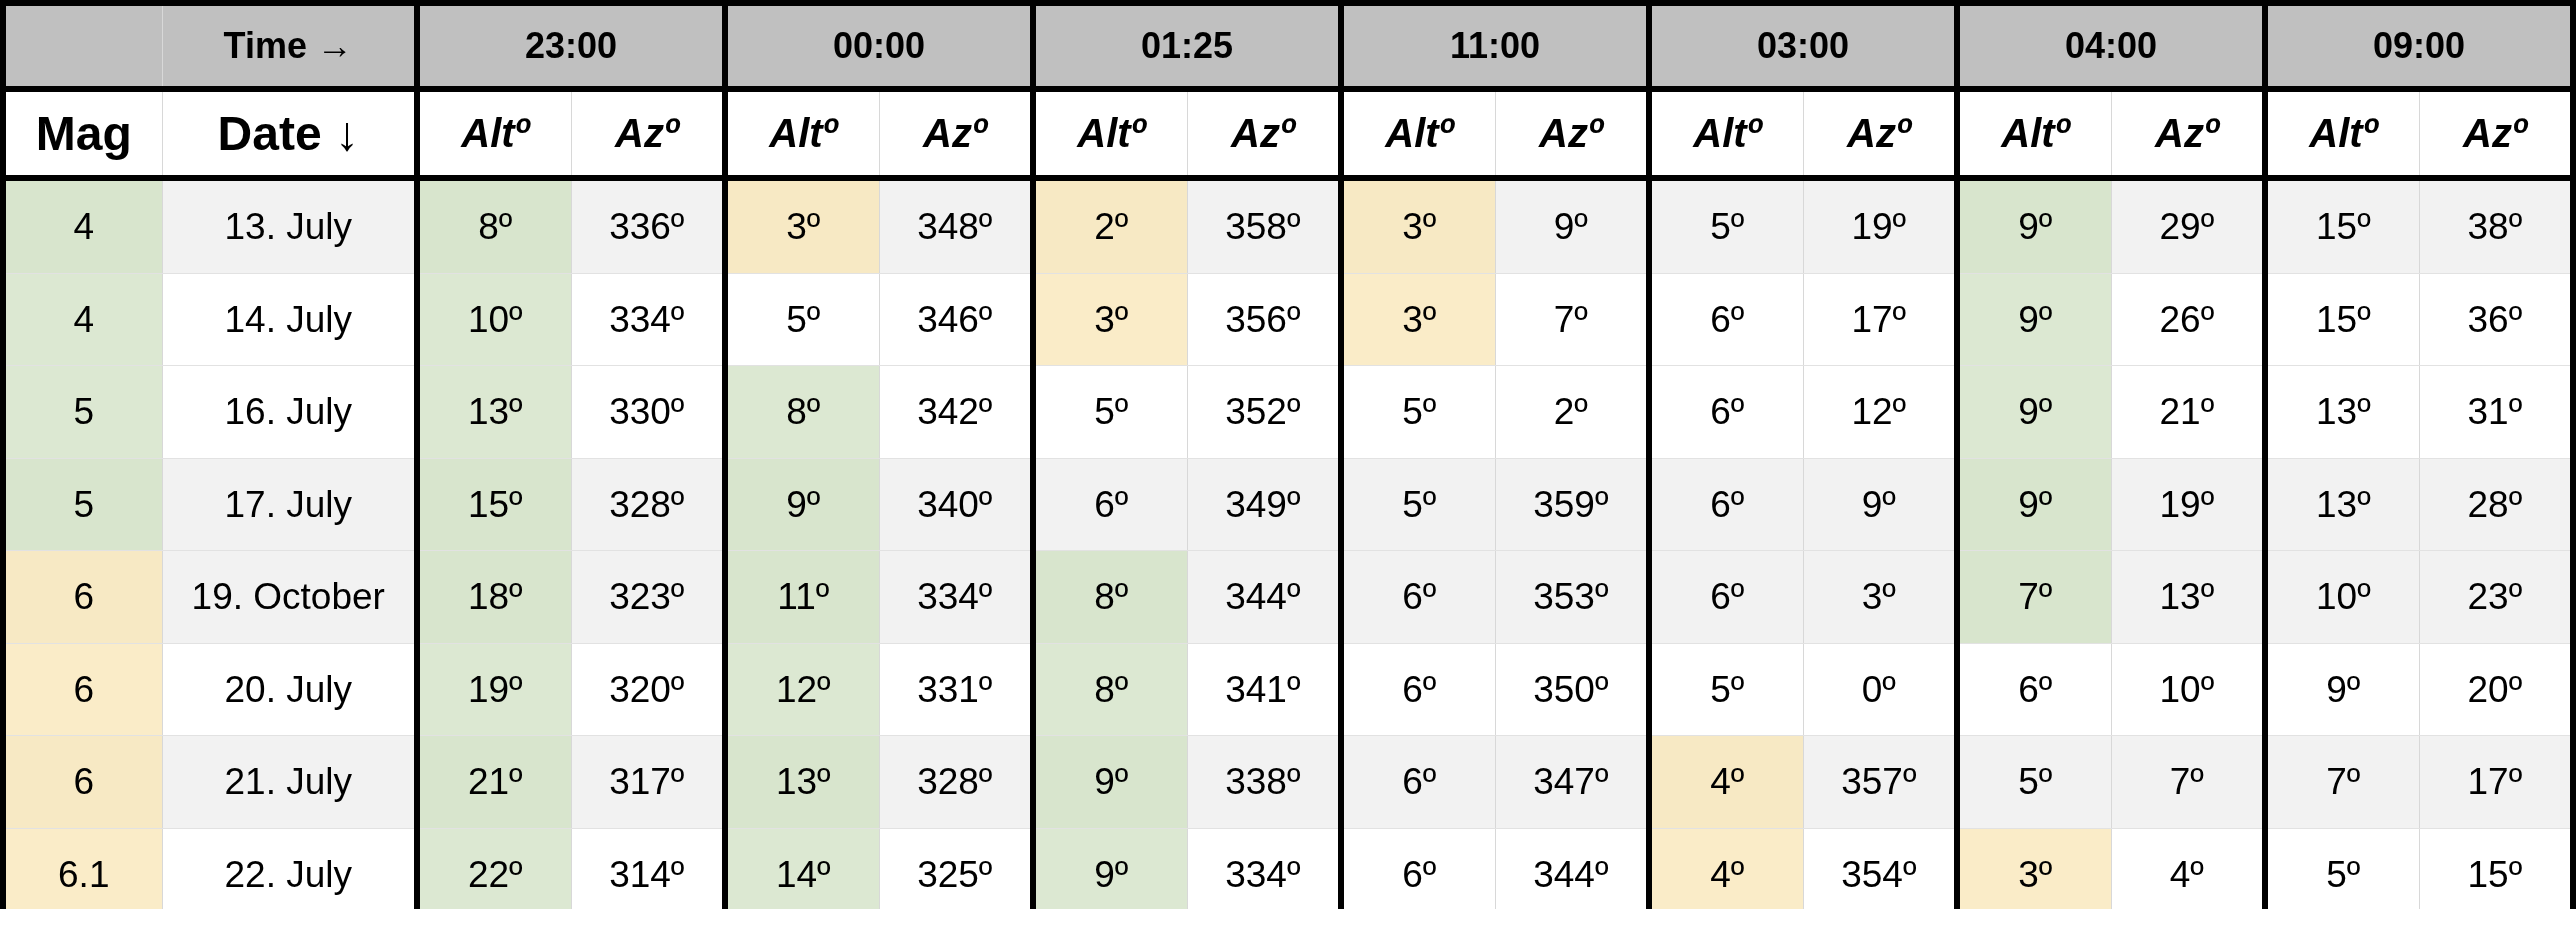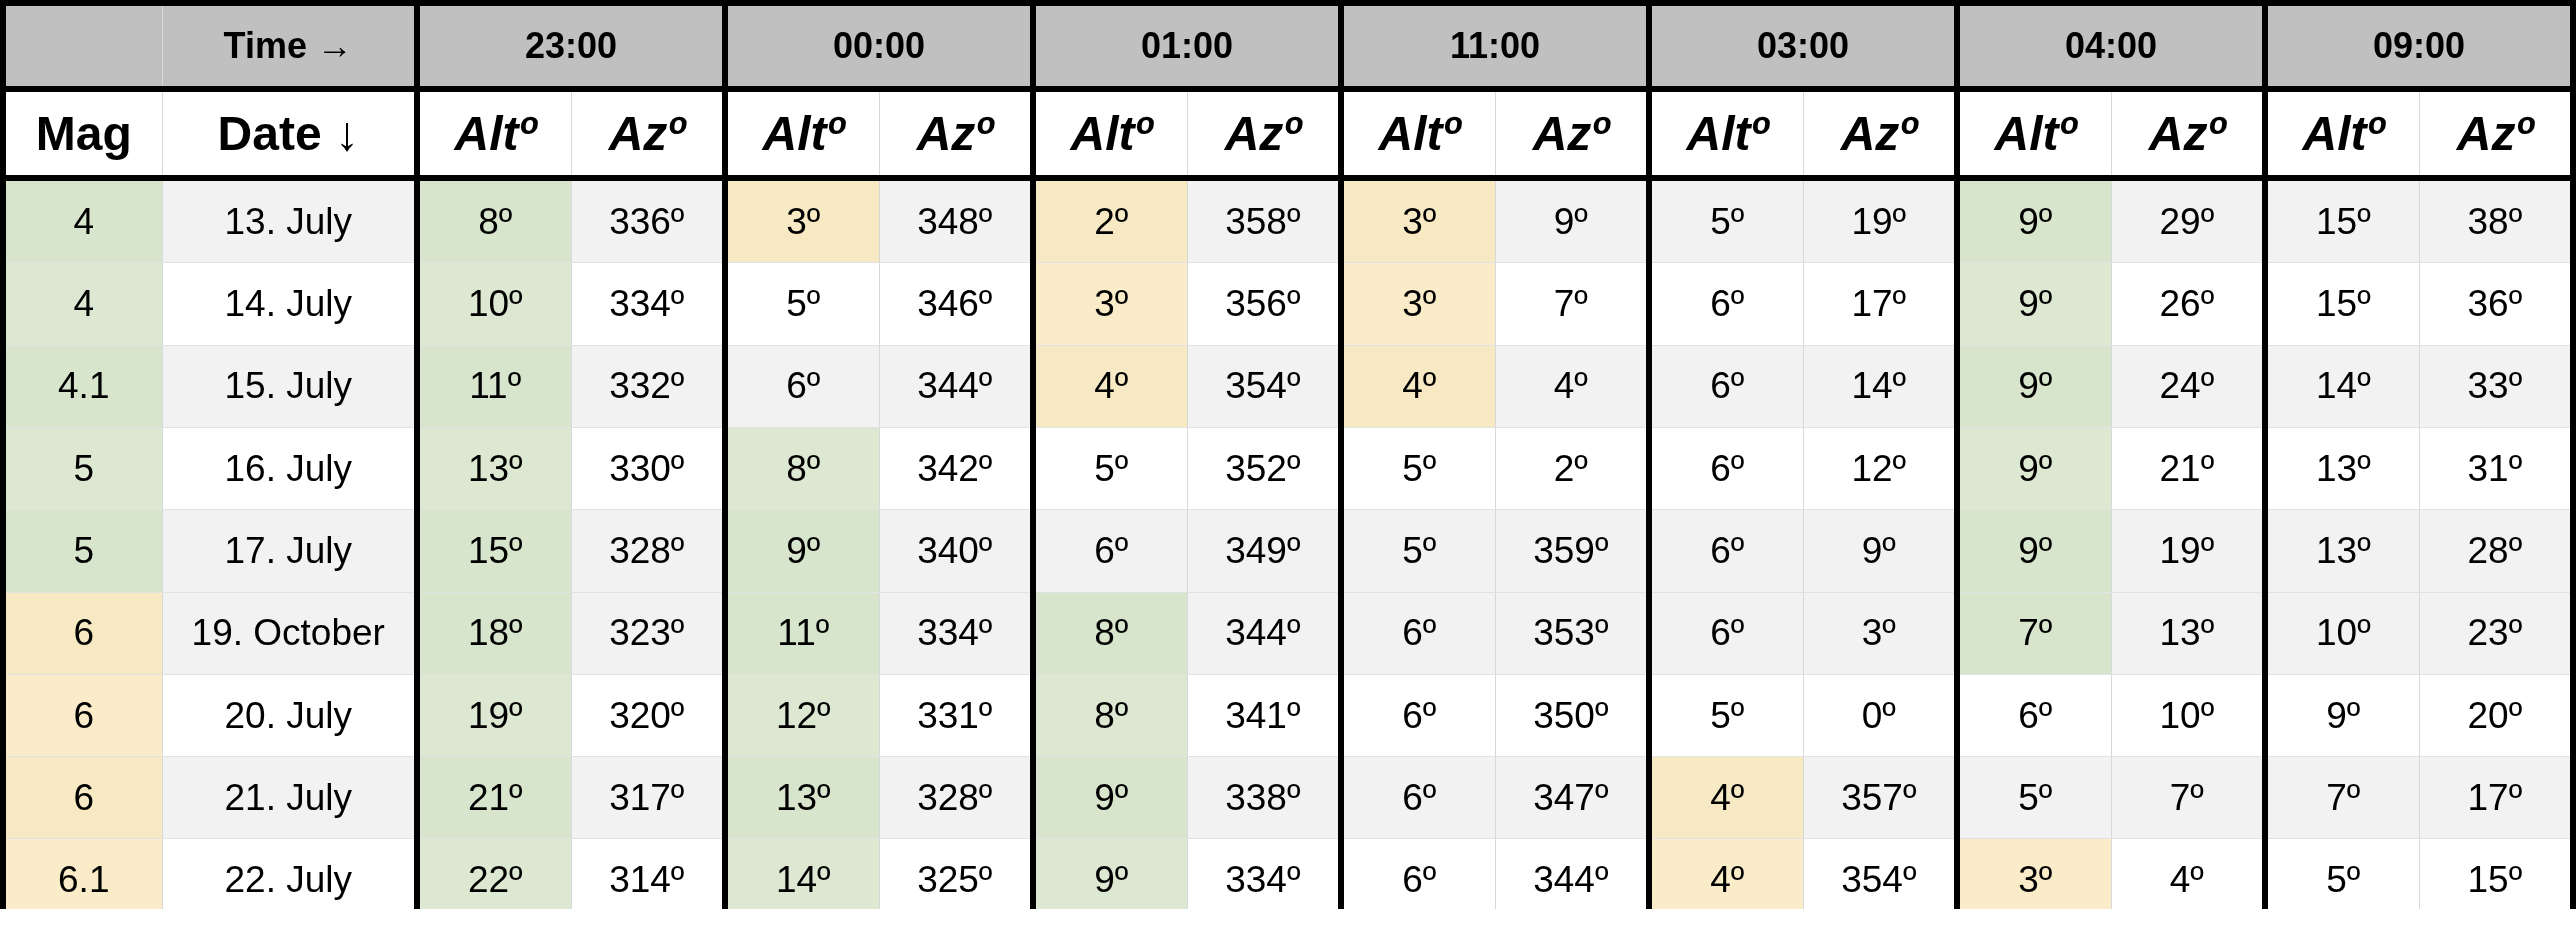--- a/index.html
+++ b/index.html
@@ -18,21 +18,21 @@
   td.c-last,th.c-last{border-right:none !important;}
 
   
   .hdr-row th{background:#c0c0c0;color:#000;font-weight:bold;font-size:36px;
       height:80px;border-bottom:6.3px solid #000;}
   .hdr-blank{background:#c0c0c0;}
   .hdr-time-label{font-size:36px;font-weight:bold;}
 
   
   .sub-row th{background:#ffffff;color:#000;height:83px;font-size:48px;font-weight:bold;}
-  .sub-row th.unit{font-style:italic;font-weight:bold;font-size:48px;}
+  .sub-row th.unit{font-style:italic;font-weight:bold;font-size:40px;}
   .sub-row th.magcell,.sub-row th.datecell{font-style:normal;}
 
   
   tr.data td{font-size:37px;height:76px;color:#000;background:#ffffff;}
   tr.data.alt td{background:#f2f2f2;}
   td.date{font-weight:normal;}
   td.mag{font-weight:normal;}
   td.hl-green{background:#dce8d2 !important;}
   td.hl-yellow{background:#faecc8 !important;}
   tr.data.alt td.hl-green{background:#d8e5cd !important;}
@@ -61,21 +61,21 @@
         <col style="width: 154px;">
         <col style="width: 154px;">
       </colgroup>
     <thead>
       <tr class="hdr-row">
         <th class="hdr-blank"></th>
         <th class="hdr-time-label grp-edge">Time →</th>
 
       <th colspan="2" class="hdr-time-label grp-edge">23:00</th>
           <th colspan="2" class="hdr-time-label grp-edge">00:00</th>
-          <th colspan="2" class="hdr-time-label grp-edge">01:00</th>
+          <th colspan="2" class="hdr-time-label grp-edge">01:25</th>
           <th colspan="2" class="hdr-time-label grp-edge">11:00</th>
           <th colspan="2" class="hdr-time-label grp-edge">03:00</th>
           <th colspan="2" class="hdr-time-label grp-edge">04:00</th>
           <th colspan="2" class="hdr-time-label c-last">09:00</th>
         </tr>
       <tr class="sub-row">
         <th class="magcell">Mag</th>
         <th class="datecell grp-edge">Date ↓</th>
 
       <th class="unit">Altº</th>
@@ -123,38 +123,20 @@
           <td class="hl-yellow">3º</td>
           <td class="grp-edge">356º</td>
           <td class="hl-yellow">3º</td>
           <td class="grp-edge">7º</td>
           <td class="">6º</td>
           <td class="grp-edge">17º</td>
           <td class="hl-green">9º</td>
           <td class="grp-edge">26º</td>
           <td class="">15º</td>
           <td class="c-last">36º</td>
-        </tr>
-        <tr class="data alt">
-          <td class="mag hl-green">4.1</td>
-          <td class="date grp-edge">15. July</td>
-          <td class="hl-green">11º</td>
-          <td class="grp-edge">332º</td>
-          <td class="">6º</td>
-          <td class="grp-edge">344º</td>
-          <td class="hl-yellow">4º</td>
-          <td class="grp-edge">354º</td>
-          <td class="hl-yellow">4º</td>
-          <td class="grp-edge">4º</td>
-          <td class="">6º</td>
-          <td class="grp-edge">14º</td>
-          <td class="hl-green">9º</td>
-          <td class="grp-edge">24º</td>
-          <td class="">14º</td>
-          <td class="c-last">33º</td>
         </tr>
         <tr class="data">
           <td class="mag hl-green">5</td>
           <td class="date grp-edge">16. July</td>
           <td class="hl-green">13º</td>
           <td class="grp-edge">330º</td>
           <td class="hl-green">8º</td>
           <td class="grp-edge">342º</td>
           <td class="">5º</td>
           <td class="grp-edge">352º</td>

